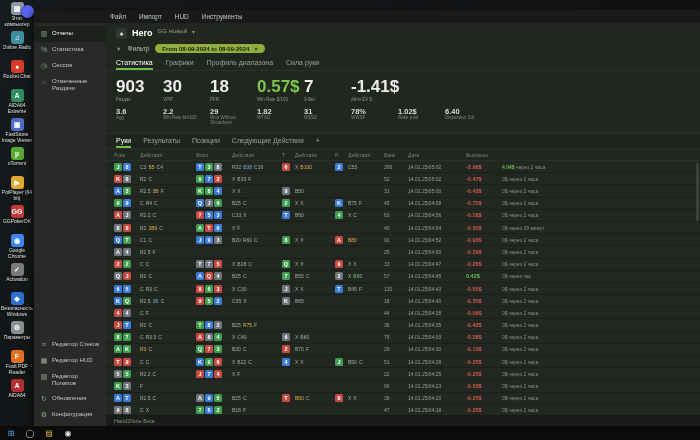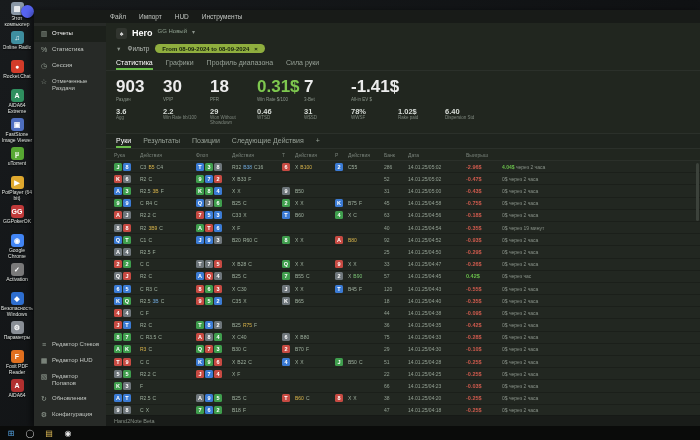--- a/index.html
+++ b/index.html
@@ -228,21 +228,21 @@
             </div>
             <div class="stat-m">
               <div class="v">30</div>
               <div class="l">VPIP</div>
             </div>
             <div class="stat-m">
               <div class="v">18</div>
               <div class="l">PFR</div>
             </div>
             <div class="stat-m">
-              <div class="v green">0.31$</div>
+              <div class="v green">0.57$</div>
               <div class="l">Win Rate $/100</div>
             </div>
             <div class="stat-m">
               <div class="v">7</div>
               <div class="l">3-Bet</div>
             </div>
             <div class="stat-m">
               <div class="v">-1.41$</div>
               <div class="l">All-in EV $</div>
             </div>
@@ -254,21 +254,21 @@
             </div>
             <div class="stat-s">
               <div class="v">2.2</div>
               <div class="l">Win Rate bb/100</div>
             </div>
             <div class="stat-s">
               <div class="v">29</div>
               <div class="l">Won Without Showdown</div>
             </div>
             <div class="stat-s">
-              <div class="v">0.46</div>
+              <div class="v">1.82</div>
               <div class="l">WTSD</div>
             </div>
             <div class="stat-s">
               <div class="v">31</div>
               <div class="l">W$SD</div>
             </div>
             <div class="stat-s">
               <div class="v">78%</div>
               <div class="l">WWSF</div>
             </div>

